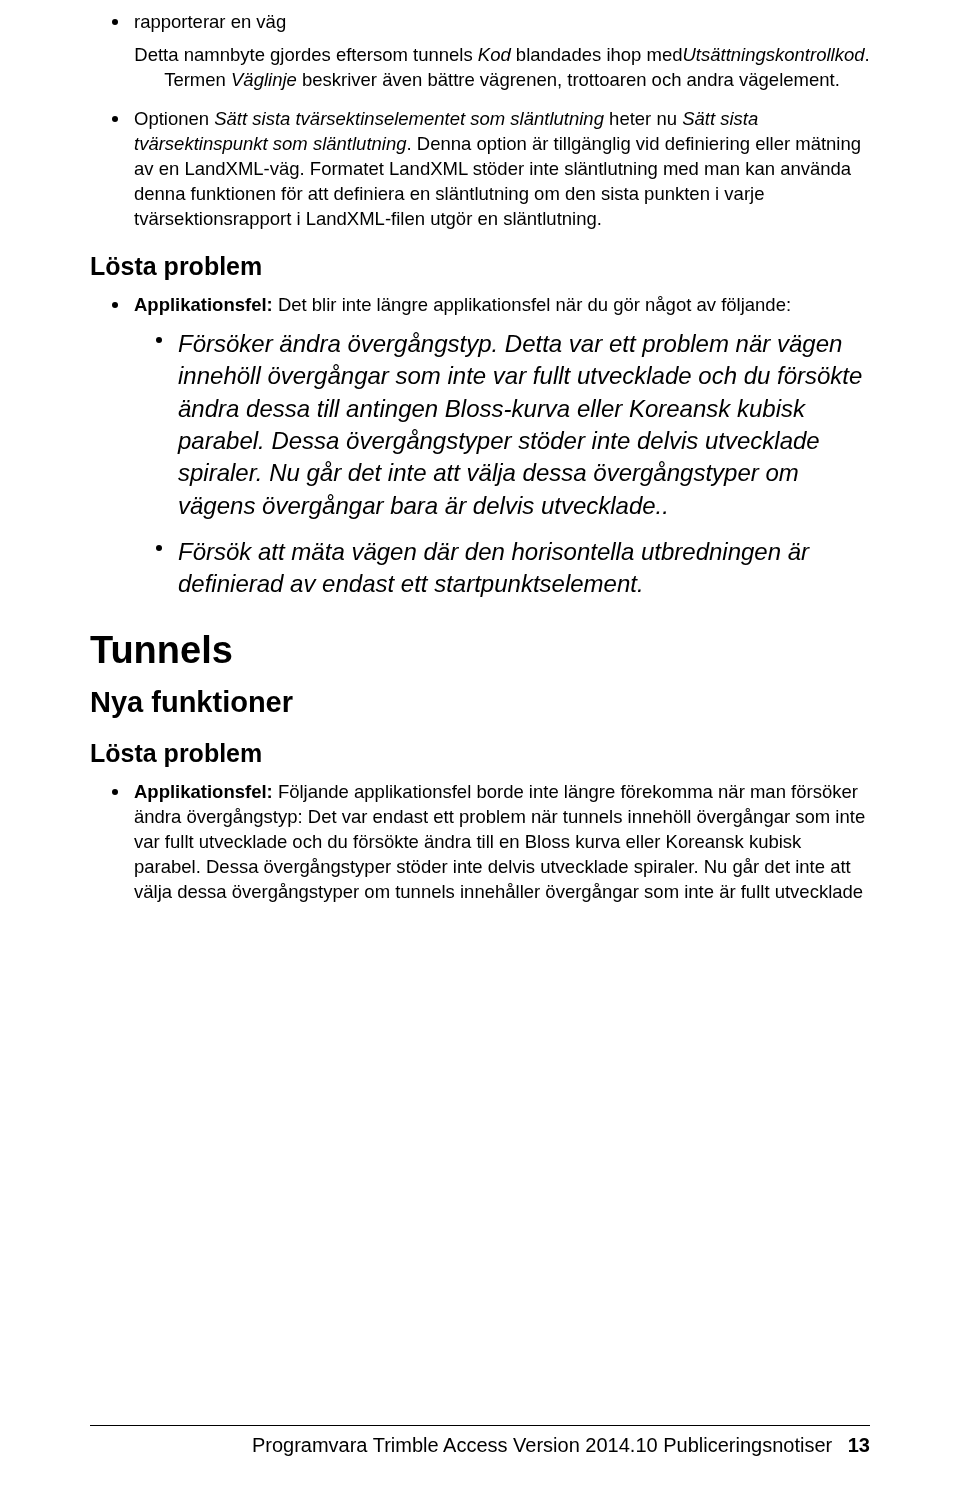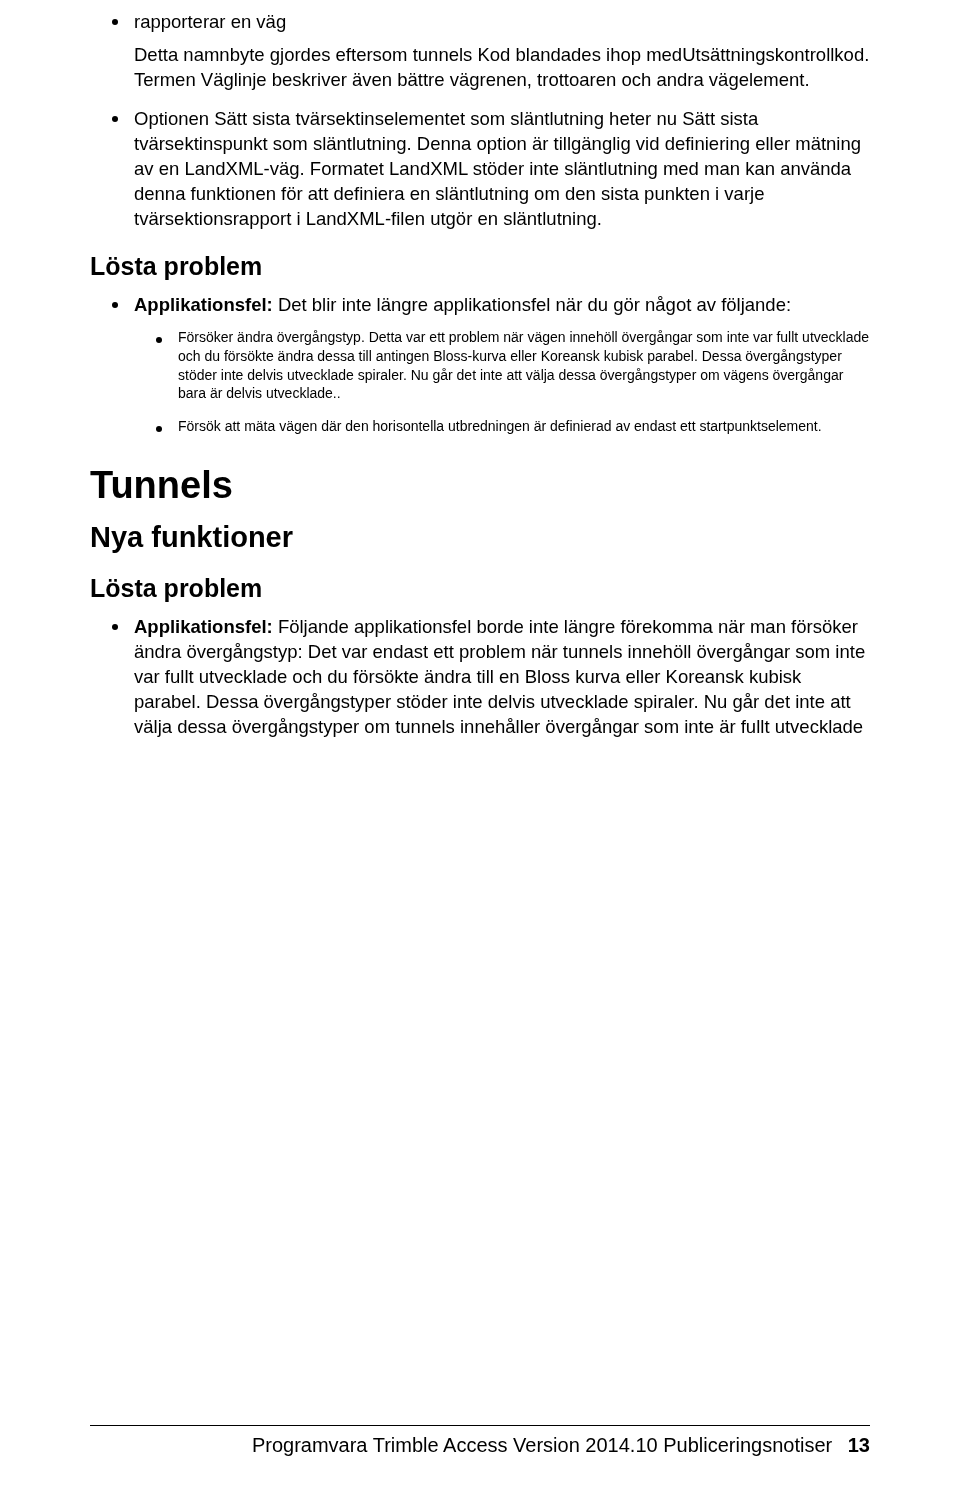--- a/index.html
+++ b/index.html
@@ -39,36 +39,38 @@
   }
   ul.level2 {
     list-style: none;
     padding-left: 0;
     margin-top: 10px;
   }
   ul.level2 > li {
     position: relative;
     padding-left: 44px;
     margin-bottom: 14px;
-    font-size: 14px;
+    font-size: 24px;
     line-height: 1.35;
+    font-style: italic;
   }
   ul.level2 > li::before {
     content: "";
     position: absolute;
     left: 22px;
     top: 9px;
     width: 6px;
     height: 6px;
     border-radius: 50%;
     background: #000;
   }
   .para-direct {
     font-size: 18.5px;
     line-height: 1.35;
+    text-align: center;
   }
   h1.big {
     font-size: 38px;
     font-weight: 700;
     margin-top: 28px;
     margin-bottom: 14px;
   }
   h2.mid {
     font-size: 29px;
     font-weight: 700;
@@ -89,21 +91,21 @@
     border-top: 1px solid #000;
     padding-top: 8px;
     text-align: right;
     font-size: 20px;
   }
   .footer-line .pg {
     font-weight: 700;
     margin-left: 10px;
   }
   .bold { font-weight: 700; }
-  .ital { }
+  .ital { font-style: italic; }
 </style>
 </head>
 <body>
 
 <div class="page">
 
   <ul class="level1">
     <li>
       <span class="para-direct">rapporterar en väg</span>
       <div class="para-direct" style="margin-top:8px;">

